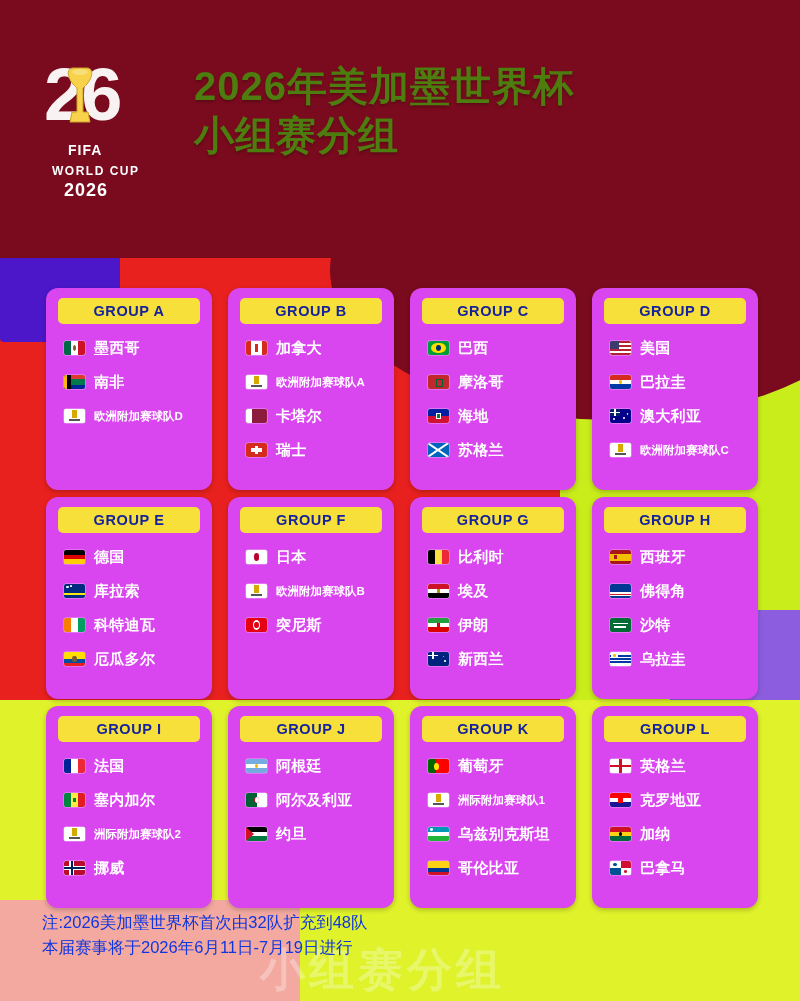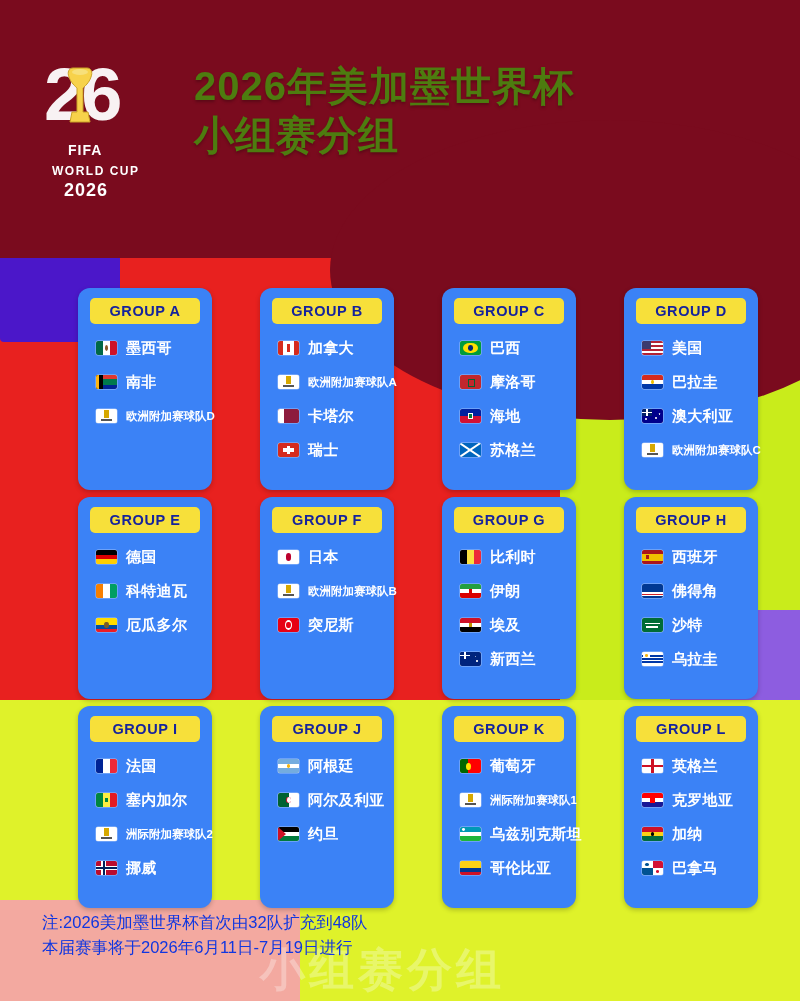--- a/index.html
+++ b/index.html
@@ -89,27 +89,26 @@
   #grid {
     position:absolute; left:46px; top:288px;
     width:712px;
     display:grid;
     grid-template-columns:repeat(4, 166px);
     grid-template-rows:repeat(3, 202px);
     column-gap:16px;
     row-gap:7px;
   }
   .group {
-    background:#3b82f6;
+    background:#d946ef;
     border-radius:12px;
     box-shadow:0 2px 5px rgba(0,0,0,.22);
     padding:10px 0 0 0;
     box-sizing:border-box;
     position:relative;
-    margin-left:32px;
   }
   .group-title {
     margin:0 12px 7px 12px;
     background:#f7e03a;
     color:#16239c;
     font-weight:bold;
     font-size:14.5px;
     letter-spacing:.6px;
     text-align:center;
     border-radius:5px;
@@ -328,20 +327,29 @@
       <div class="team">
         <span class="flag">
           <i style="left:0;top:0;width:100%;height:33%;background:#000"></i>
           <i style="left:0;top:33%;width:100%;height:34%;background:#dd0000"></i>
           <i style="left:0;top:67%;width:100%;height:33%;background:#ffce00"></i>
         </span>
         <span class="team-name">德国</span>
       </div>
       <div class="team">
         <span class="flag">
+          <i style="left:0;top:0;width:100%;height:100%;background:#002b7f"></i>
+          <i style="left:0;top:62%;width:100%;height:16%;background:#f9e814"></i>
+          <i style="left:10%;top:14%;width:14%;height:18%;background:#fff;border-radius:50%"></i>
+          <i style="left:28%;top:8%;width:10%;height:13%;background:#fff;border-radius:50%"></i>
+        </span>
+        <span class="team-name">库拉索</span>
+      </div>
+      <div class="team">
+        <span class="flag">
           <i style="left:0;top:0;width:33%;height:100%;background:#f77f00"></i>
           <i style="left:33%;top:0;width:34%;height:100%;background:#fff"></i>
           <i style="left:67%;top:0;width:33%;height:100%;background:#009e60"></i>
         </span>
         <span class="team-name">科特迪瓦</span>
       </div>
       <div class="team">
         <span class="flag">
           <i style="left:0;top:0;width:100%;height:50%;background:#ffdd00"></i>
           <i style="left:0;top:50%;width:100%;height:25%;background:#034ea2"></i>
@@ -382,35 +390,35 @@
       <div class="team">
         <span class="flag">
           <i style="left:0;top:0;width:33%;height:100%;background:#000"></i>
           <i style="left:33%;top:0;width:34%;height:100%;background:#fae042"></i>
           <i style="left:67%;top:0;width:33%;height:100%;background:#ed2939"></i>
         </span>
         <span class="team-name">比利时</span>
       </div>
       <div class="team">
         <span class="flag">
+          <i style="left:0;top:0;width:100%;height:33%;background:#ce1126"></i>
+          <i style="left:0;top:33%;width:100%;height:34%;background:#fff"></i>
+          <i style="left:0;top:67%;width:100%;height:33%;background:#000"></i>
+          <i style="left:44%;top:38%;width:12%;height:24%;background:#c09300"></i>
+        </span>
+        <span class="team-name">埃及</span>
+      </div>
+      <div class="team">
+        <span class="flag">
           <i style="left:0;top:0;width:100%;height:33%;background:#239f40"></i>
           <i style="left:0;top:33%;width:100%;height:34%;background:#fff"></i>
           <i style="left:0;top:67%;width:100%;height:33%;background:#da0000"></i>
           <i style="left:44%;top:38%;width:12%;height:24%;background:#da0000"></i>
         </span>
         <span class="team-name">伊朗</span>
-      </div>
-      <div class="team">
-        <span class="flag">
-          <i style="left:0;top:0;width:100%;height:33%;background:#ce1126"></i>
-          <i style="left:0;top:33%;width:100%;height:34%;background:#fff"></i>
-          <i style="left:0;top:67%;width:100%;height:33%;background:#000"></i>
-          <i style="left:44%;top:38%;width:12%;height:24%;background:#c09300"></i>
-        </span>
-        <span class="team-name">埃及</span>
       </div>
       <div class="team">
         <span class="flag">
           <i style="left:0;top:0;width:100%;height:100%;background:#00247d"></i>
           <i style="left:0;top:0;width:46%;height:52%;background:#00247d"></i>
           <i style="left:0;top:22%;width:46%;height:8%;background:#fff"></i>
           <i style="left:20%;top:0;width:7%;height:52%;background:#fff"></i>
           <i style="left:70%;top:26%;width:8%;height:10%;background:#fff;border-radius:50%"></i>
           <i style="left:76%;top:58%;width:8%;height:10%;background:#fff;border-radius:50%"></i>
         </span>

